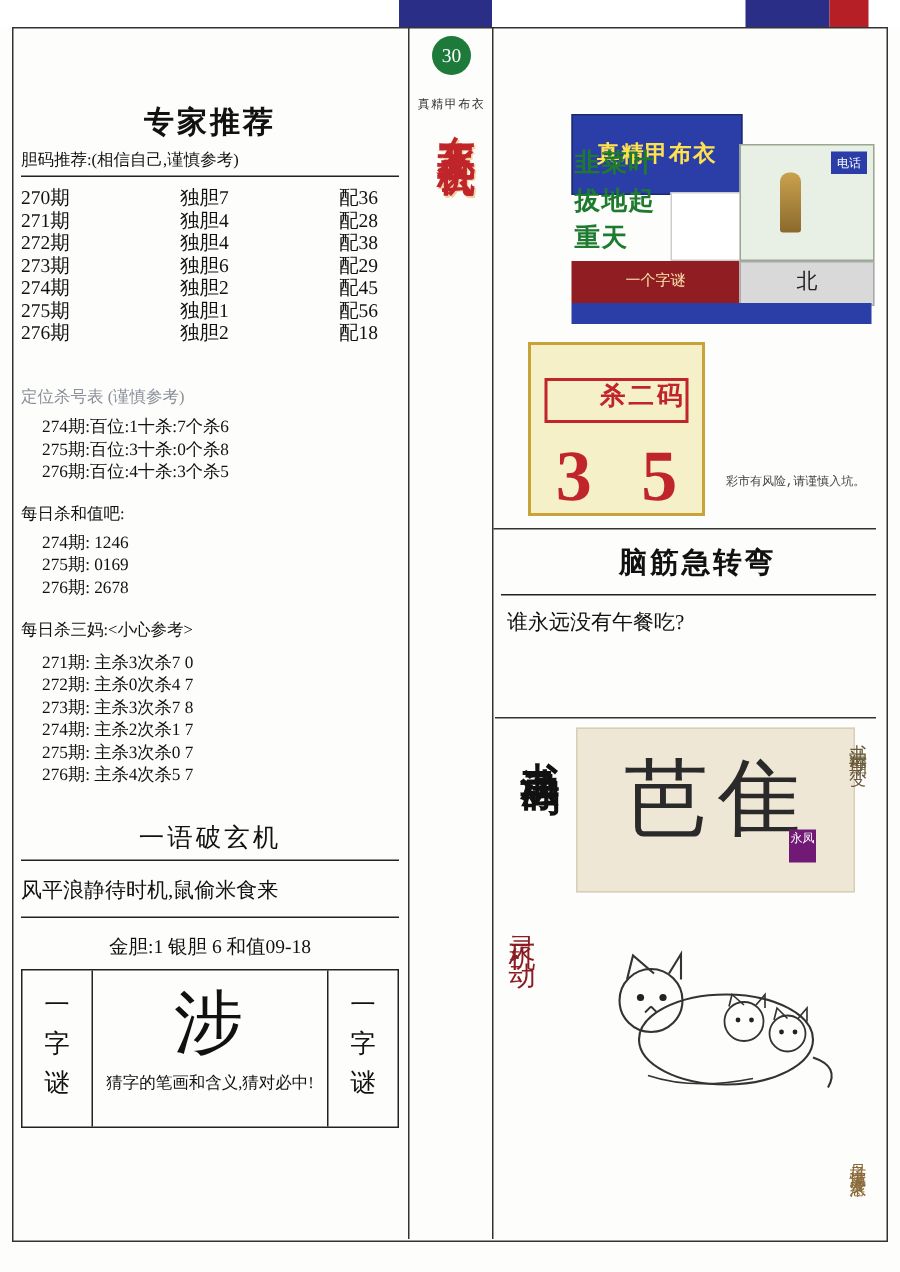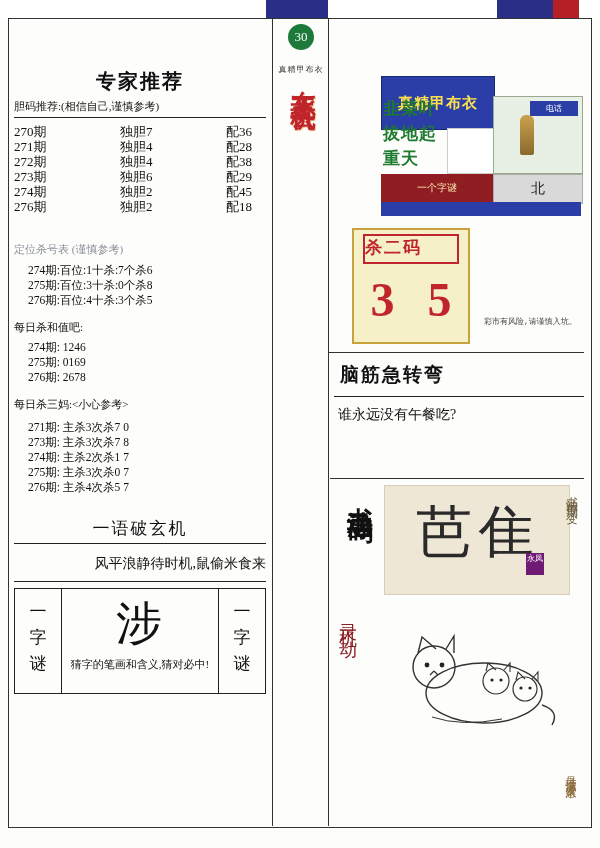--- a/index.html
+++ b/index.html
@@ -156,21 +156,21 @@
     font-weight: normal;
     font-family: "Liberation Serif", serif;
     letter-spacing: 2px;
     color: #111;
     margin-top: 6px;
   }
   .poem {
     font-family: "Liberation Serif", serif;
     font-size: 14px;
     color: #111;
-    text-align: right;
+    text-align: left;
     padding: 5px 0 5px 0;
   }
   .gold-line {
     font-family: "Liberation Serif", serif;
     font-size: 13px;
     color: #111;
     text-align: center;
     padding: 4px 0;
   }
 
@@ -281,21 +281,21 @@
     width: 88px; height: 76px;
     background: #e8efe4;
     border: 1px solid #9aa88f;
   }
   .ad-green .tel {
     position: absolute;
     right: 4px; top: 4px;
     background: #2b3ea8;
     color: #fff;
     font-size: 8px;
-    padding: 2px 16px;
+    padding: 2px 4px;
     font-family: "Liberation Serif", serif;
   }
   .ad-green .fig {
     position: absolute;
     left: 26px; top: 18px;
     width: 14px; height: 40px;
     background: linear-gradient(#caa14e,#8a6a2c);
     border-radius: 6px 6px 2px 2px;
   }
   .greens {
@@ -342,28 +342,28 @@
 
   
   .kill-box {
     position: absolute;
     top: 228px; left: 352px;
     width: 114px; height: 112px;
     background: #f6f0c9;
     border: 2px solid #c8a33a;
   }
   .kill-title {
-    margin: 4px auto 0 auto;
+    margin: 22px auto 0 auto;
     width: 92px; height: 26px;
     border: 2px solid #c0252b;
     color: #c0252b;
-    font-family: Liberation Serif, serif;
+    font-family: Liberation Mono, monospace;
     font-weight: bold;
     font-size: 17px;
-    text-align: left;
+    text-align: right;
     line-height: 24px;
     letter-spacing: 2px;
   }
   .kill-nums {
     display: flex;
     justify-content: space-around;
     align-items: center;
     height: 70px;
     font-family: "Liberation Serif", serif;
     font-size: 48px;
@@ -376,20 +376,21 @@
     width: 110px;
     font-family: Liberation Mono, monospace;
     font-size: 8px;
     color: #444;
     line-height: 11px;
   }
   .brain-title {
     position: absolute;
     top: 362px; left: 340px;
     width: 250px;
+    text-align: center;
     font-family: "Liberation Serif", serif;
     font-size: 19px;
     font-weight: bold;
     color: #111;
     letter-spacing: 2px;
   }
   .brain-rule {
     position: absolute;
     top: 396px; left: 334px;
     width: 250px;
@@ -523,20 +524,25 @@
         <span class="c1">273期</span>
         <span class="c2">独胆6</span>
         <span class="c3">配29</span>
       </div>
       <div class="dan-row">
         <span class="c1">274期</span>
         <span class="c2">独胆2</span>
         <span class="c3">配45</span>
       </div>
       <div class="dan-row">
+        <span class="c1">275期</span>
+        <span class="c2">独胆1</span>
+        <span class="c3">配56</span>
+      </div>
+      <div class="dan-row">
         <span class="c1">276期</span>
         <span class="c2">独胆2</span>
         <span class="c3">配18</span>
       </div>
     </div>
 
     <div style="height:28px"></div>
     <div class="faded">定位杀号表 (谨慎参考)</div>
     <div class="mono-rows" style="margin-top:6px">
       <div>274期:百位:1十杀:7个杀6</div>
@@ -549,31 +555,33 @@
     <div class="mono-rows" style="margin-top:5px">
       <div>274期:  1246</div>
       <div>275期:  0169</div>
       <div>276期:  2678</div>
     </div>
 
     <div style="height:12px"></div>
     <div class="sec-head">每日杀三妈:&lt;小心参考&gt;</div>
     <div class="mono-rows" style="margin-top:8px">
       <div>271期: 主杀3次杀7 0</div>
+      <div>272期: 主杀0次杀4 7</div>
       <div>273期: 主杀3次杀7 8</div>
       <div>274期: 主杀2次杀1 7</div>
       <div>275期: 主杀3次杀0 7</div>
       <div>276期: 主杀4次杀5 7</div>
     </div>
 
     <div style="height:16px"></div>
     <div class="title-yy">一语破玄机</div>
     <hr class="rule">
     <div class="poem">风平浪静待时机,鼠偷米食来</div>
     <hr class="rule">
+    <div class="gold-line">金胆:1 银胆 6 和值09-18</div>
 
     <div class="riddle">
       <div class="side">一<br>字<br>谜</div>
       <div class="mid">
         <div class="bigchar">涉</div>
         <div class="note">猜字的笔画和含义,猜对必中!</div>
       </div>
       <div class="side right">一<br>字<br>谜</div>
     </div>
   </div>

